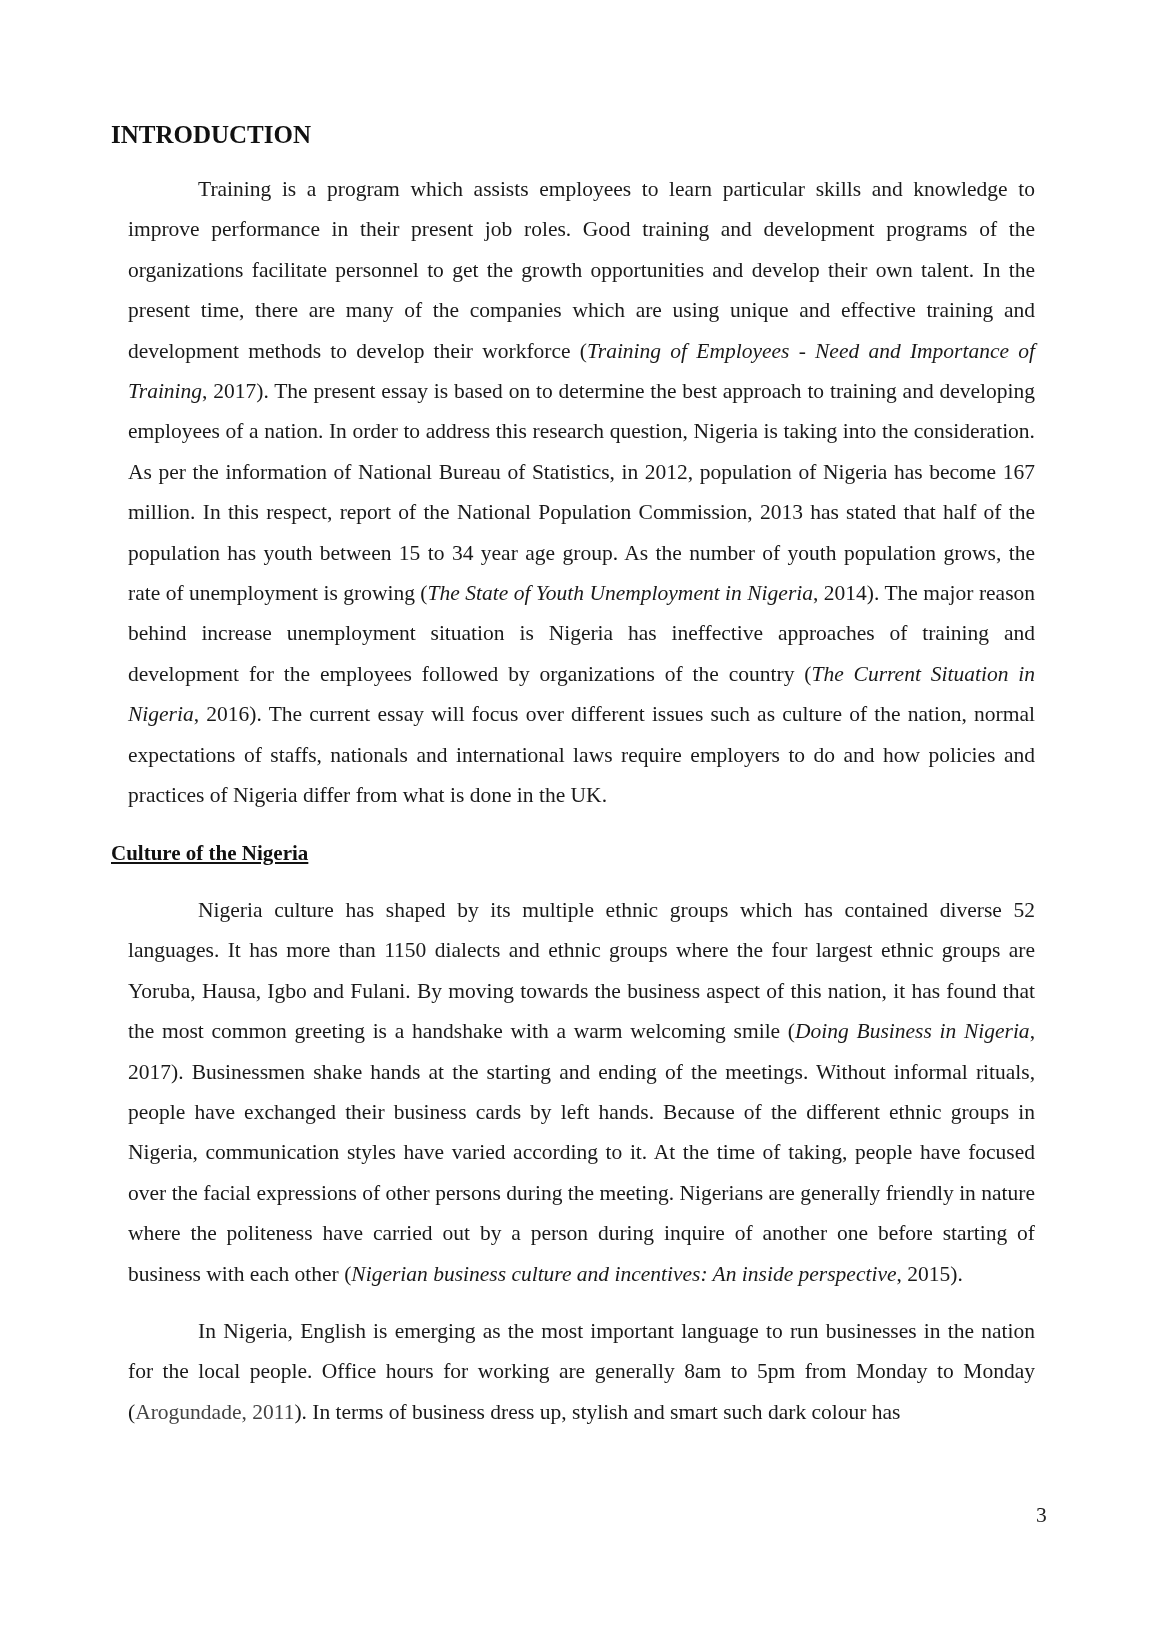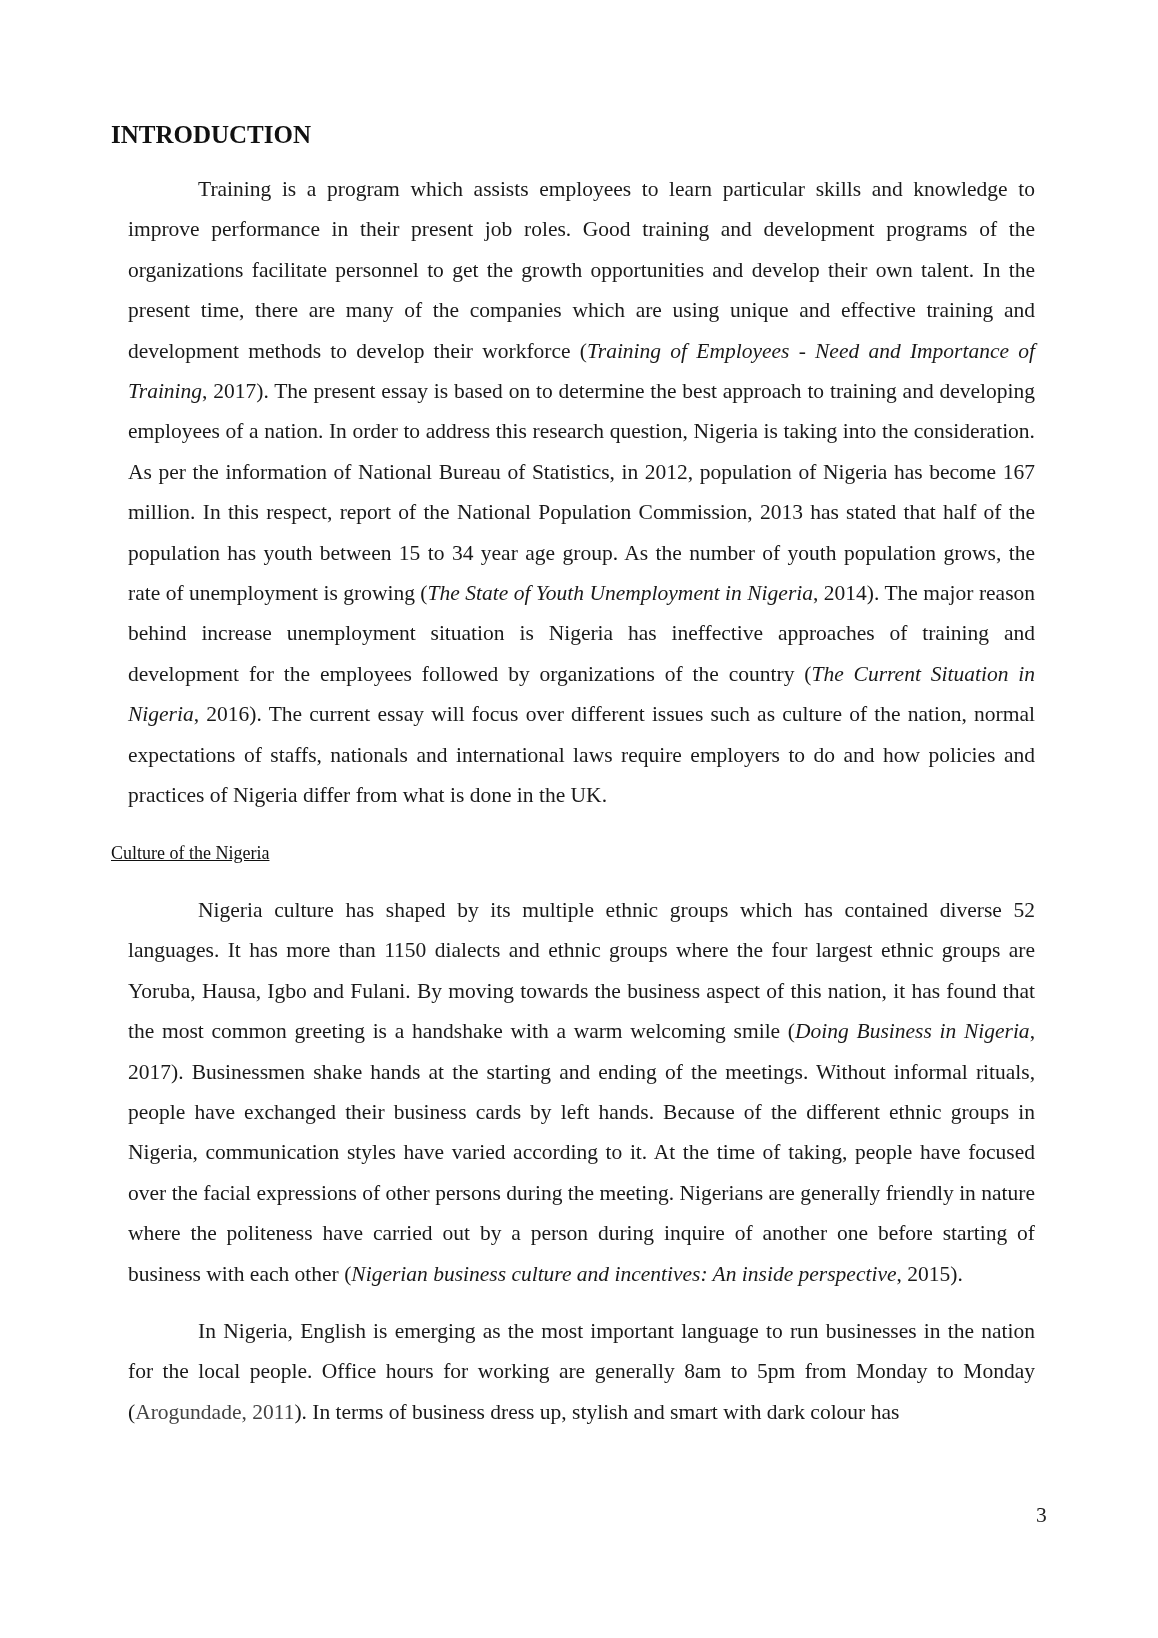--- a/index.html
+++ b/index.html
@@ -11,21 +11,21 @@
   .content { position: absolute; left: 111px; top: 118px; width: 941px; }
   h1 {
     font-family: "Liberation Serif", serif; font-weight: bold; font-size: 25px;
     margin: 0 0 4px 0; line-height: 34px; color: #111;
   }
   p {
     margin: 17px; font-size: 21.5px; line-height: 40.4px; text-align: justify;
     text-indent: 70px;
   }
   h2 {
-    font-family: "Liberation Serif", serif; font-weight: normal; font-size: 18px;
+    font-family: "Liberation Serif", serif; font-weight: bold; font-size: 21px;
     text-decoration: underline; margin: 13px 0 0 0; line-height: 40.4px; color: #111;
   }
   em { font-style: italic; }
   .cite-link { color: #444; }
   .page-number {
     position: absolute; left: 1036px; top: 1500px; font-size: 21.5px; line-height: 30px; color: #222;
   }
 </style>
 </head>
 <body>
@@ -33,17 +33,17 @@
 <div class="page">
   <div class="content">
     <h1>INTRODUCTION</h1>
 
     <p><span>Training is a program which assists employees to learn particular skills and knowledge to improve performance in their present job roles. Good training and development programs of the organizations facilitate personnel to get the growth opportunities and develop their own talent. In the present time, there are many of the companies which are using unique and effective training and development methods to develop their workforce (</span><em>Training of Employees - Need and Importance of Training</em><span>, 2017). The present essay is based on to determine the best approach to training and developing employees of a nation. In order to address this research question, Nigeria is taking into the consideration. As per the information of National Bureau of Statistics, in 2012, population of Nigeria has become 167 million. In this respect, report of the National Population Commission, 2013 has stated that half of the population has youth between 15 to 34 year age group. As the number of youth population grows, the rate of unemployment is growing (</span><em>The State of Youth Unemployment in Nigeria</em><span>, 2014). The major reason behind increase unemployment situation is Nigeria has ineffective approaches of training and development for the employees followed by organizations of the country (</span><em>The Current Situation in Nigeria</em><span>, 2016). The current essay will focus over different issues such as culture of the nation, normal expectations of staffs, nationals and international laws require employers to do and how policies and practices of Nigeria differ from what is done in the UK.</span></p>
 
     <h2>Culture of the Nigeria</h2>
 
     <p><span>Nigeria culture has shaped by its multiple ethnic groups which has contained diverse 52 languages. It has more than 1150 dialects and ethnic groups where the four largest ethnic groups are Yoruba, Hausa, Igbo and Fulani. By moving towards the business aspect of this nation, it has found that the most common greeting is a handshake with a warm welcoming smile (</span><em>Doing Business in Nigeria</em><span>, 2017). Businessmen shake hands at the starting and ending of the meetings. Without informal rituals, people have exchanged their business cards by left hands. Because of the different ethnic groups in Nigeria, communication styles have varied according to it. At the time of taking, people have focused over the facial expressions of other persons during the meeting. Nigerians are generally friendly in nature where the politeness have carried out by a person during inquire of another one before starting of business with each other (</span><em>Nigerian business culture and incentives: An inside perspective</em><span>, 2015).</span></p>
 
-    <p><span>In Nigeria, English is emerging as the most important language to run businesses in the nation for the local people. Office hours for working are generally 8am to 5pm from Monday to Monday (</span><span class="cite-link">Arogundade, 2011</span><span>). In terms of business dress up, stylish and smart with dark colour has</span></p>
+    <p><span>In Nigeria, English is emerging as the most important language to run businesses in the nation for the local people. Office hours for working are generally 8am to 5pm from Monday to Monday (</span><span class="cite-link">Arogundade, 2011</span><span>). In terms of business dress up, stylish and smart such dark colour has</span></p>
   </div>
 
   <div class="page-number">3</div>
 </div>
 
 </body></html>

